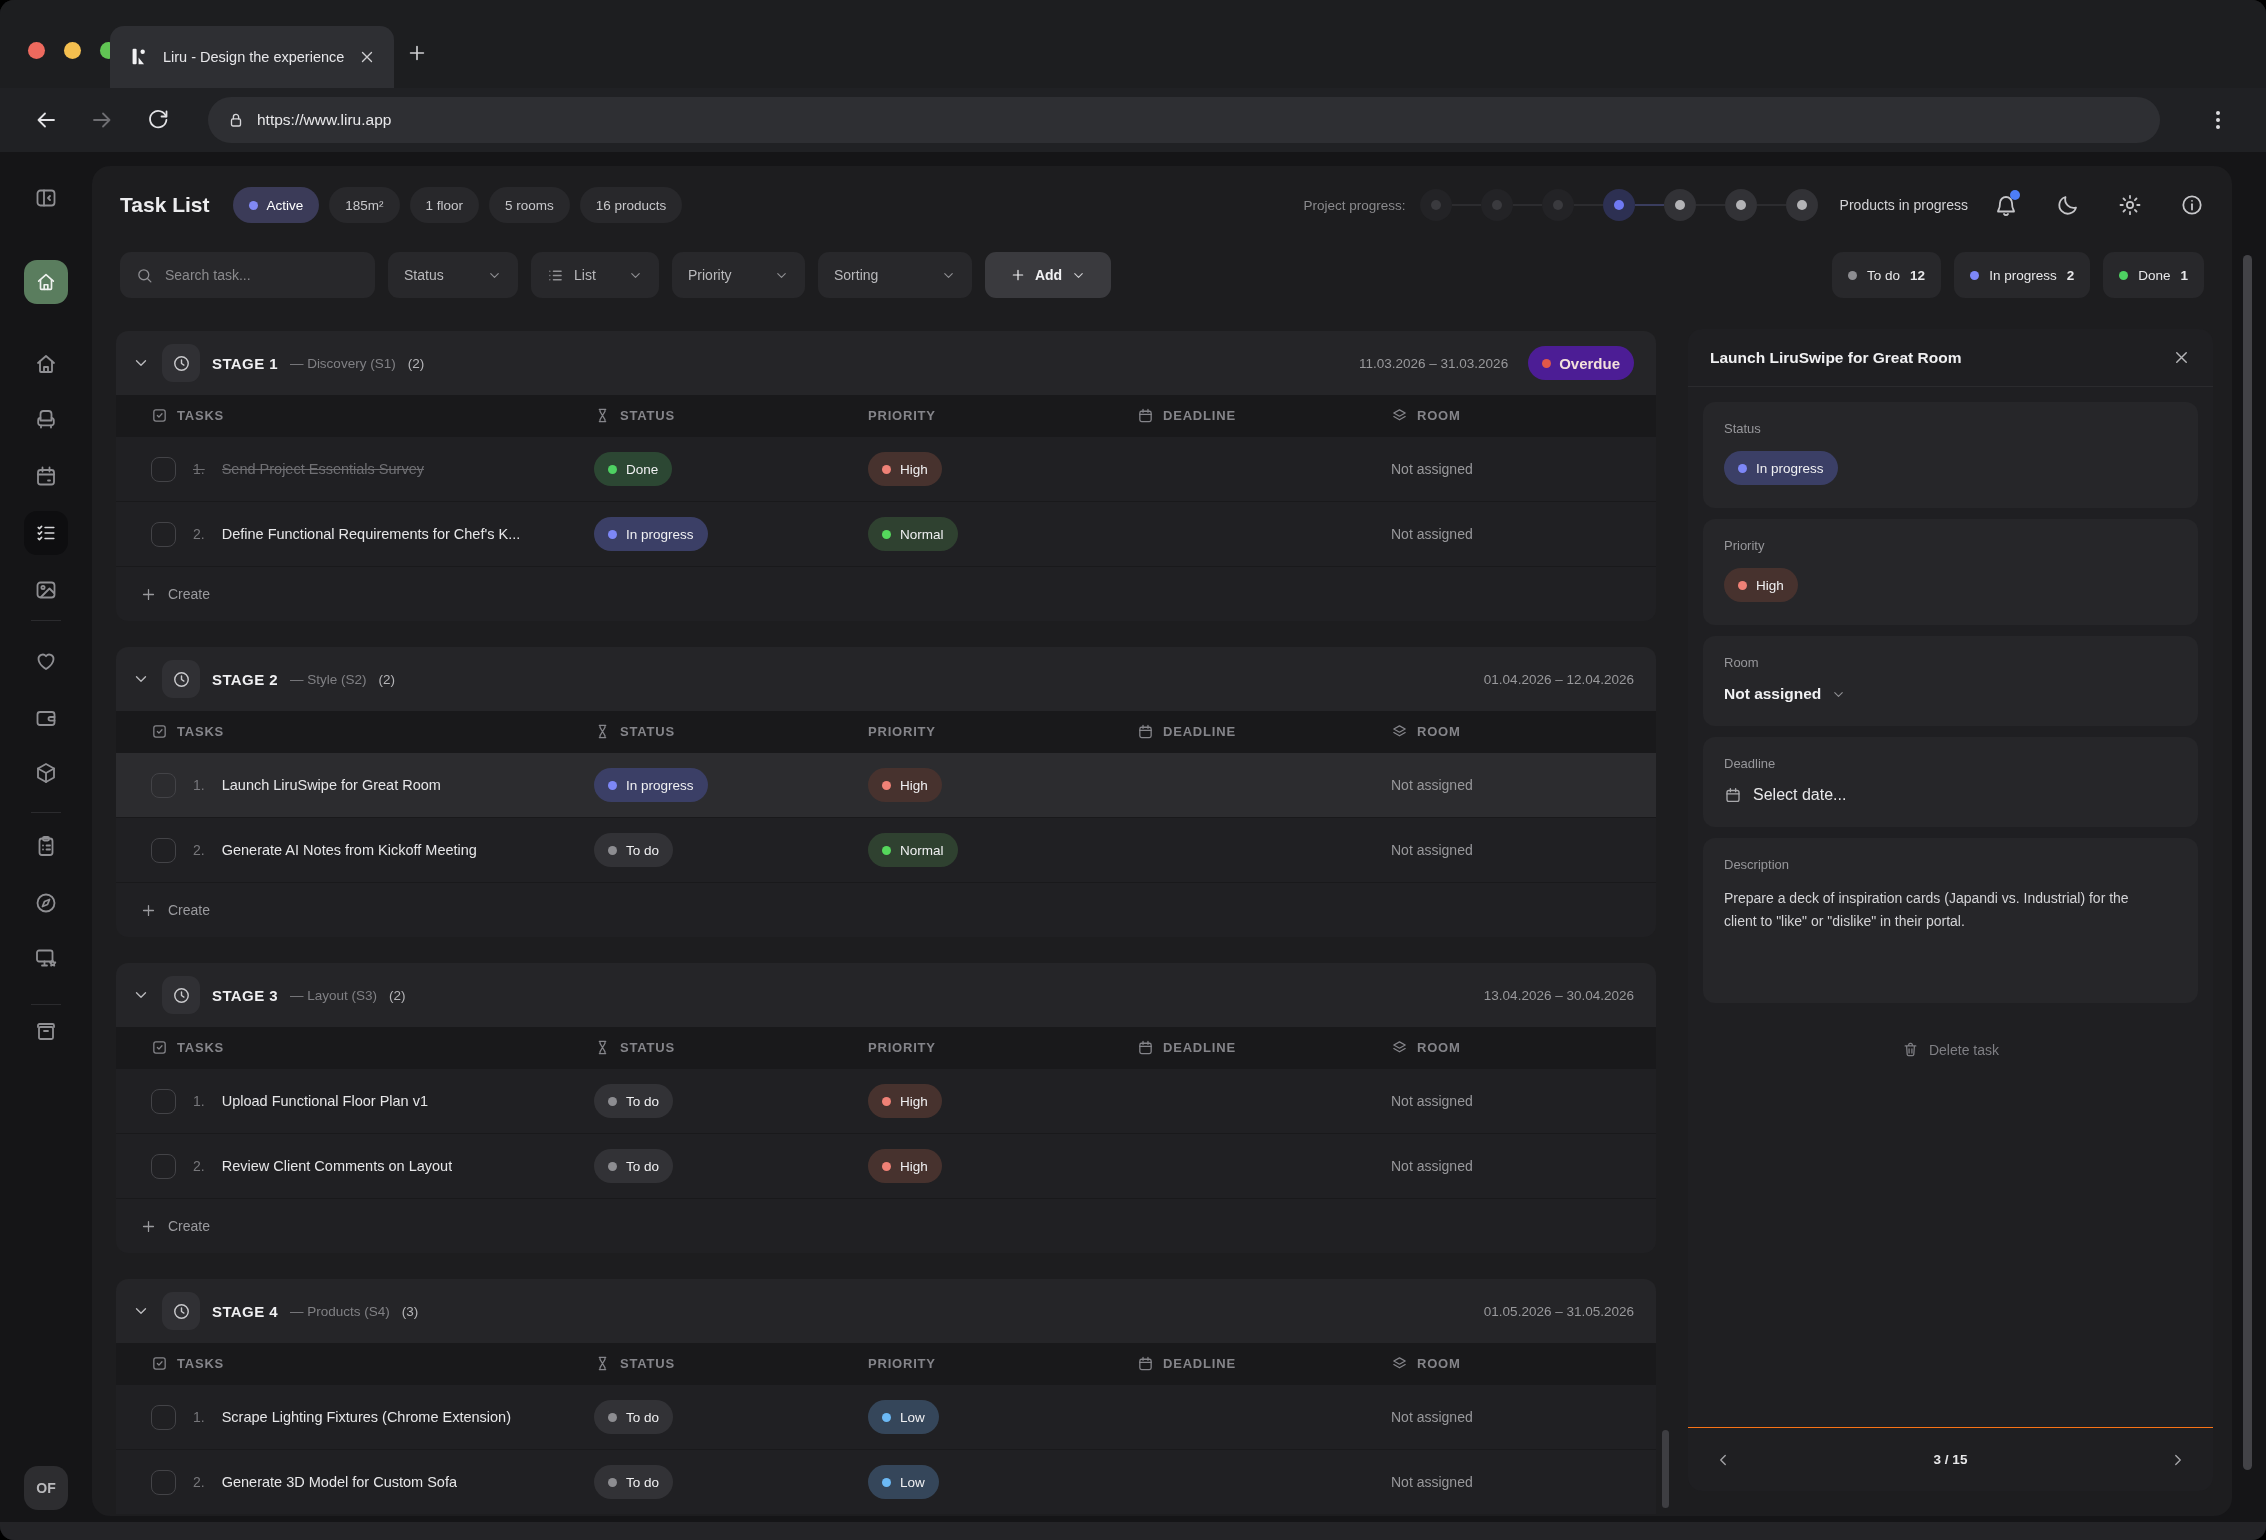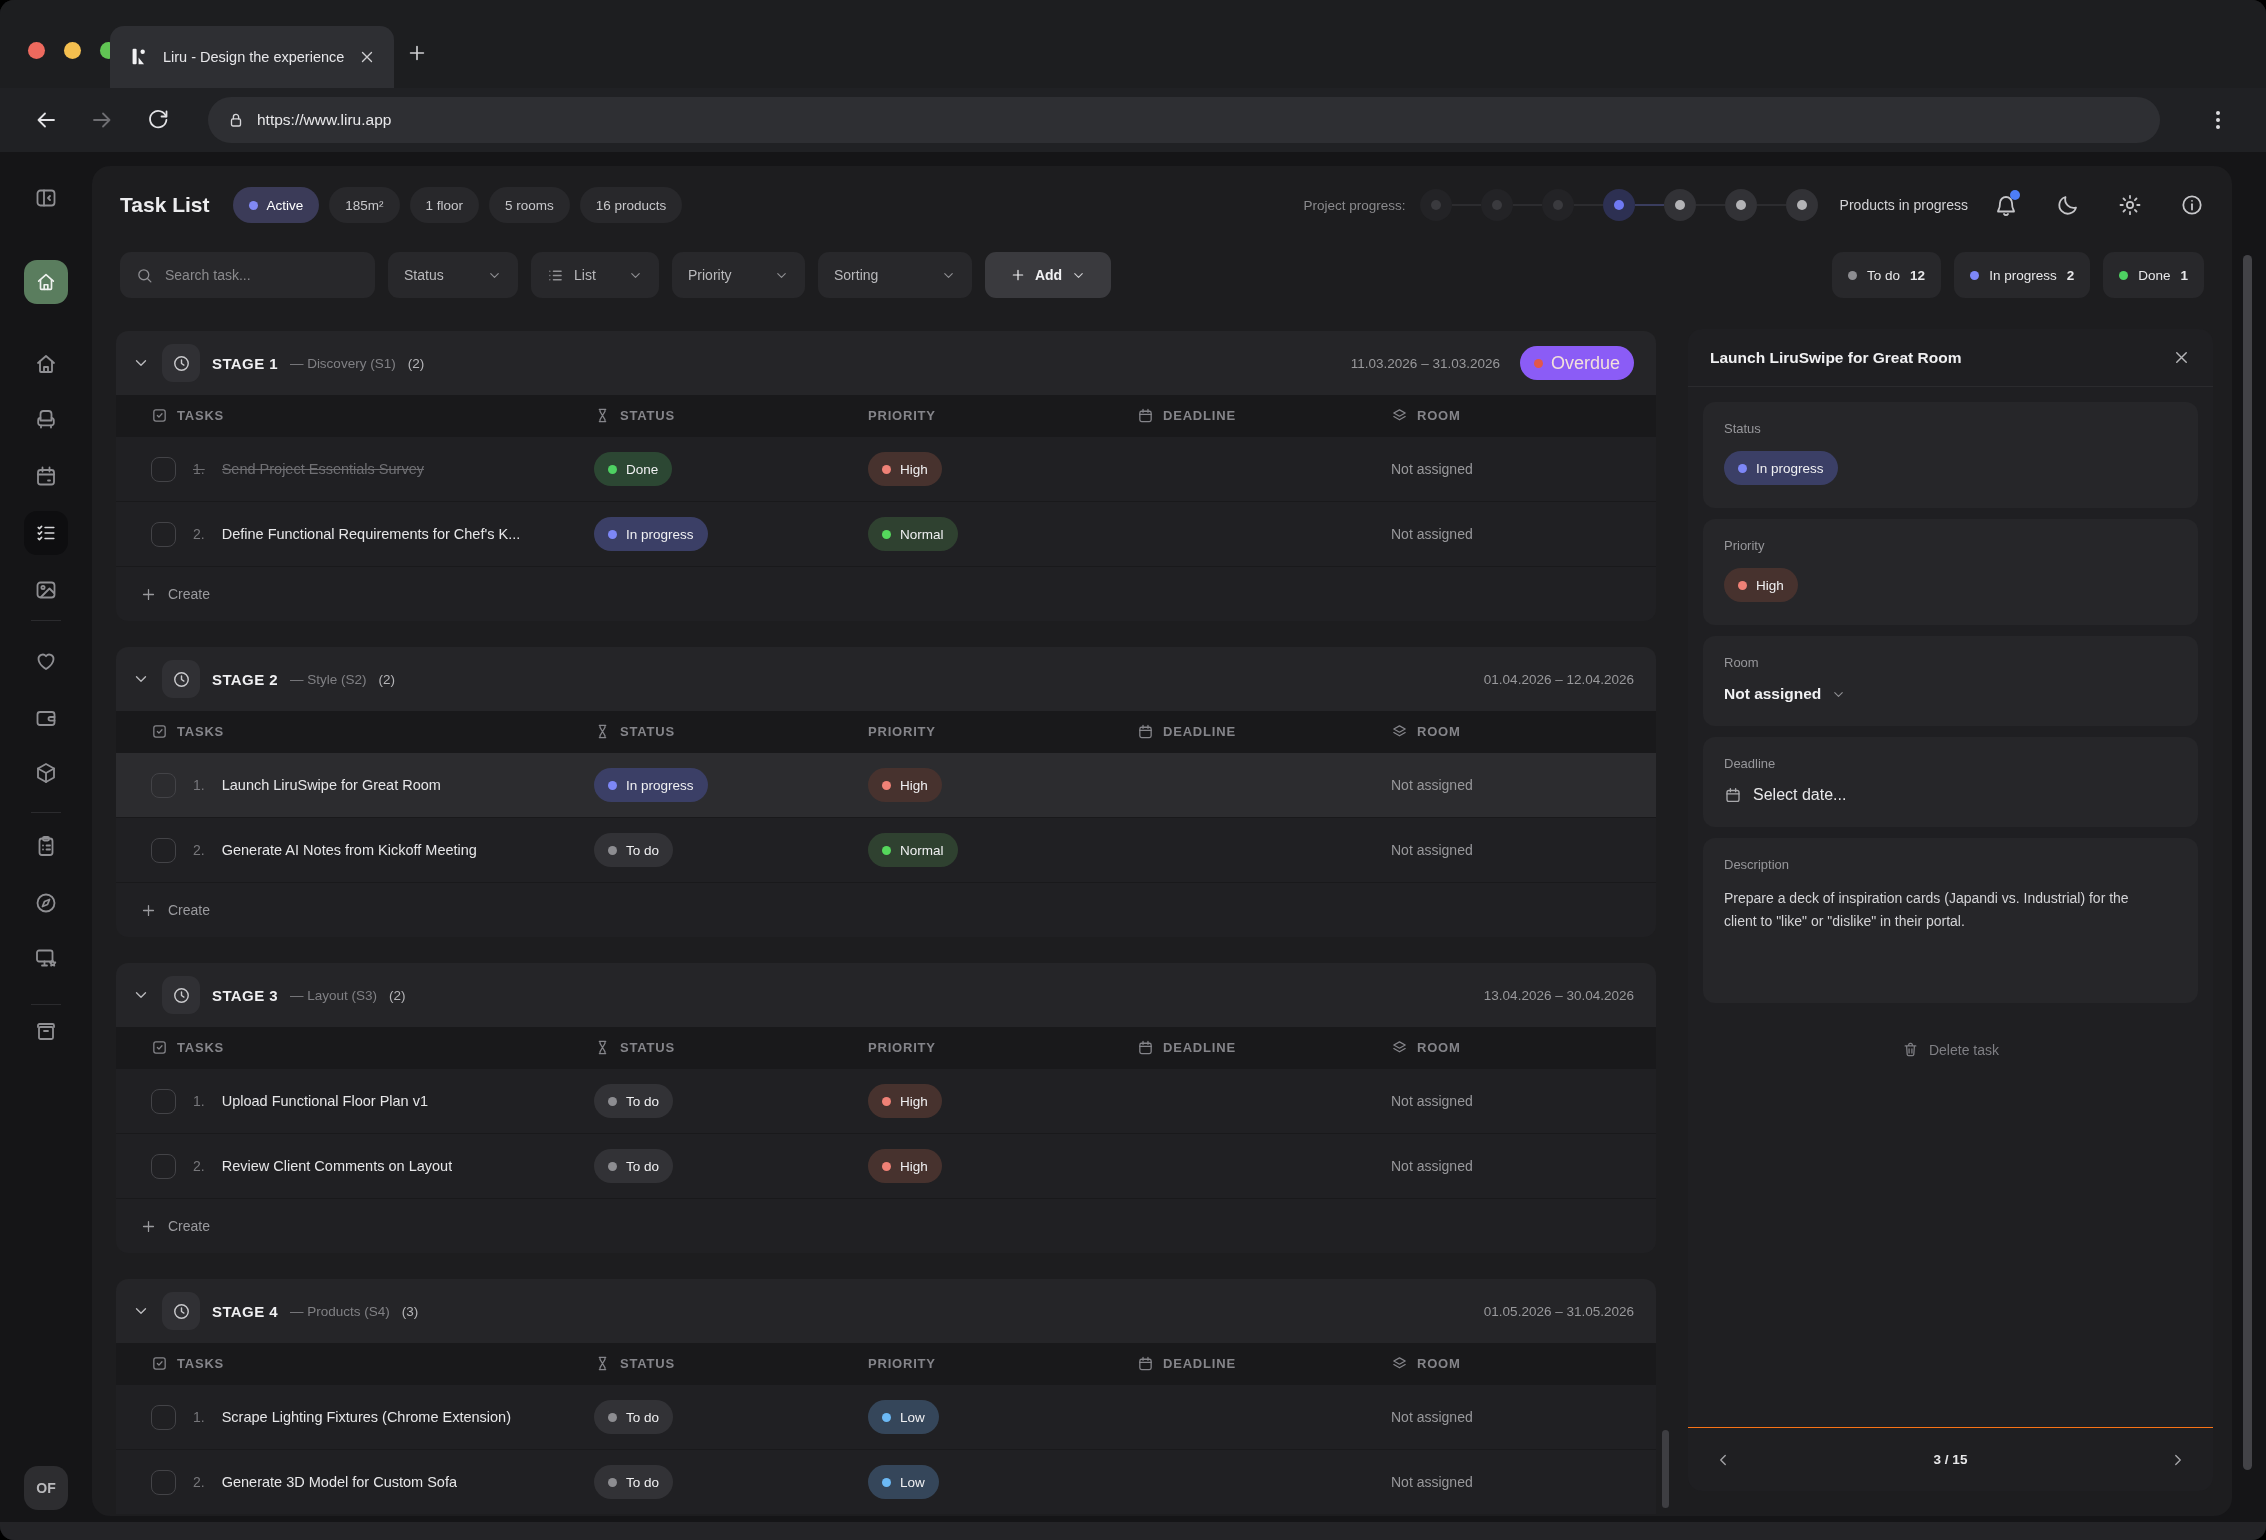--- a/index.html
+++ b/index.html
@@ -100,22 +100,22 @@
   .stage-h { height:64px; background:#252528; border-radius:12px 12px 0 0; display:flex; align-items:center;
              padding:0 22px 0 16px; gap:12px; }
   .chev { width:18px; height:18px; color:#b9b9bc; flex:none; }
   .clock-tile { width:38px; height:38px; border-radius:11px; background:#303034; color:#c9c9cc;
                 display:flex; align-items:center; justify-content:center; flex:none; }
   .stage-name { color:#f0f0f2; font-weight:700; font-size:15px; letter-spacing:.4px; }
   .stage-sub { color:#808084; font-size:13.5px; }
   .stage-count { color:#b5b5b8; font-size:13.5px; }
   .stage-right { margin-left:auto; display:flex; align-items:center; gap:20px; }
   .stage-dates { color:#98989b; font-size:13.5px; }
-  .badge-overdue { height:34px; background:#8b5cf6; border-radius:17px; color:#f3e0dc; font-size:18px;
-                   display:flex; align-items:center; gap:8px; padding:0 14px; }
+  .badge-overdue { height:34px; background:#4c1d95; border-radius:17px; color:#f3e0dc; font-size:15px;
+                   display:flex; align-items:center; gap:8px; padding:0 14px;font-weight:bold; }
   .bdot-ov { width:9px; height:9px; border-radius:50%; background:#e2574a; }
 
   .thead, .trow { display:grid; grid-template-columns:443px 274px 269px 254px 1fr; align-items:center; padding-left:35px; }
   .thead { height:41px; background:#19191b; color:#85858a; font-size:13px; letter-spacing:.8px; font-weight:600; }
   .th { display:flex; align-items:center; gap:9px; }
   .th svg { width:17px; height:17px; }
   .trow { height:65px; background:#202023; border-top:1px solid #19191b; }
   .trow-sel { background:#2c2c2f; }
   .tcell-task { display:flex; align-items:center; gap:17px; padding-right:22px; min-width:0; }
   .cb { width:25px; height:25px; border:1.5px solid #434347; border-radius:8px; flex:none; background:transparent; }

